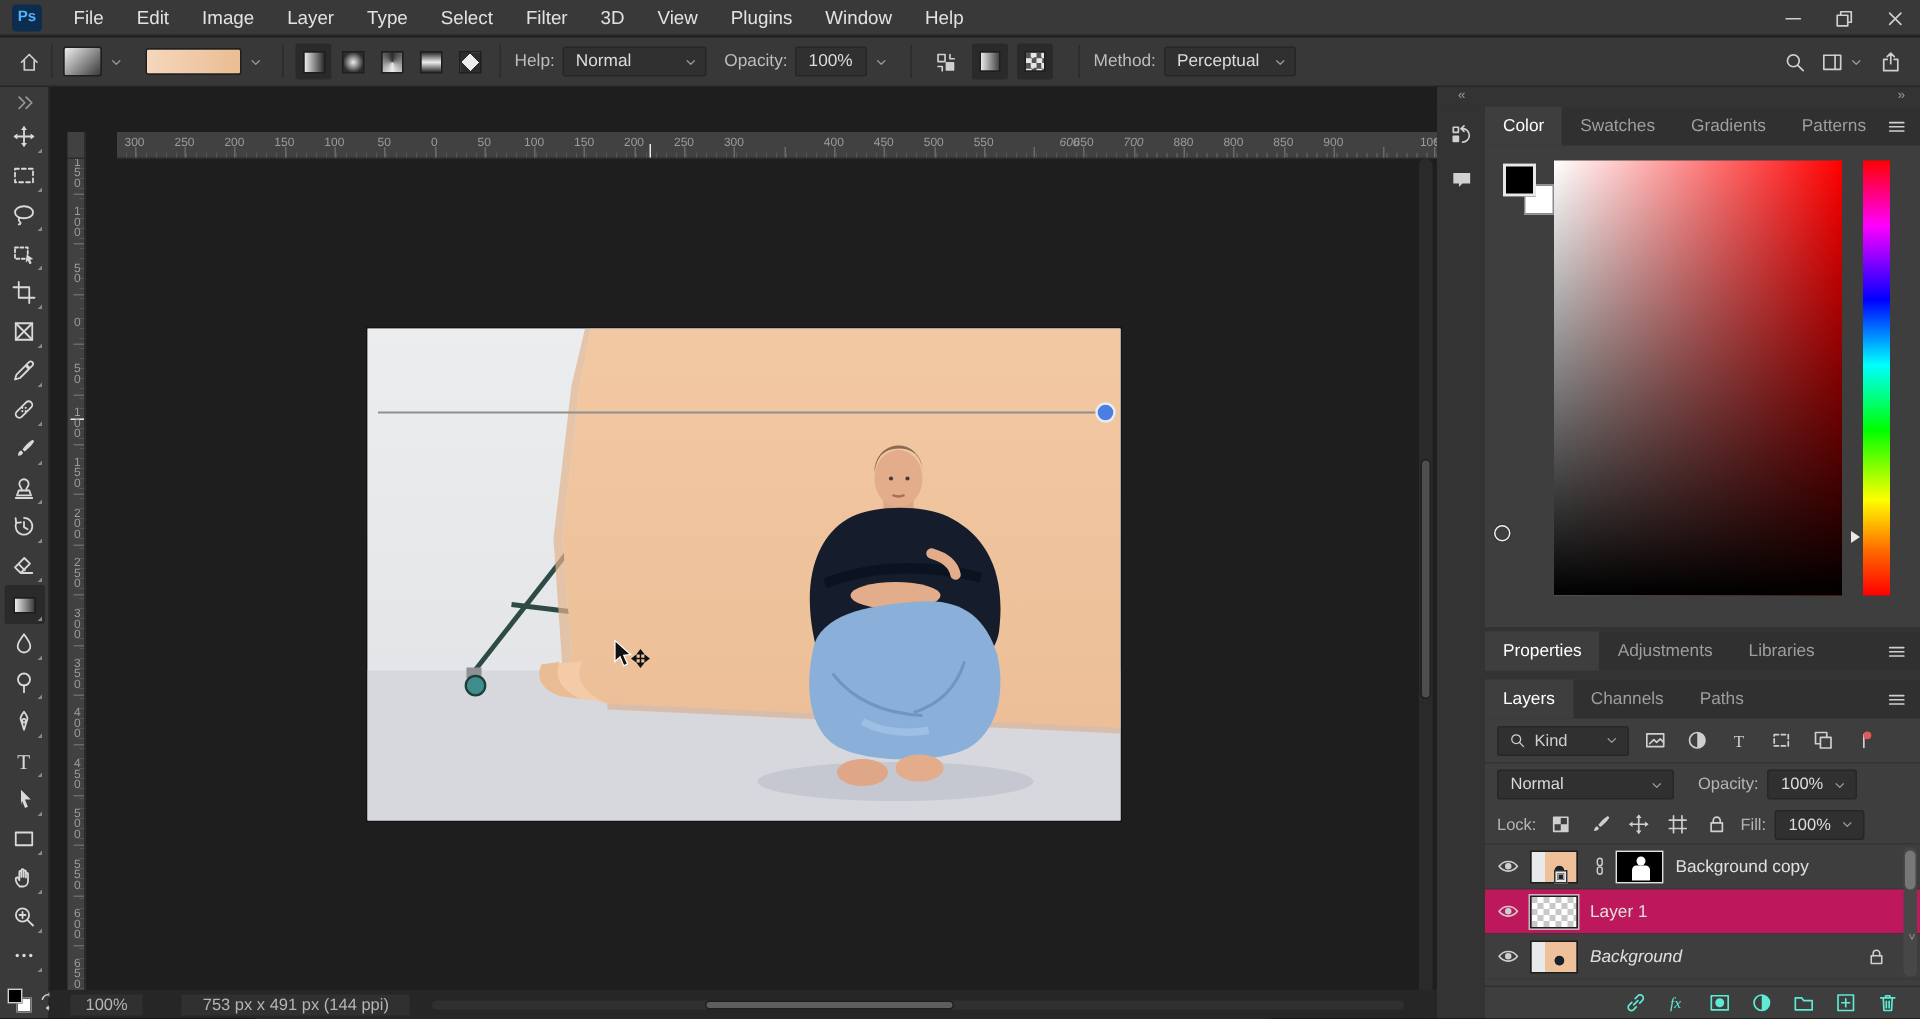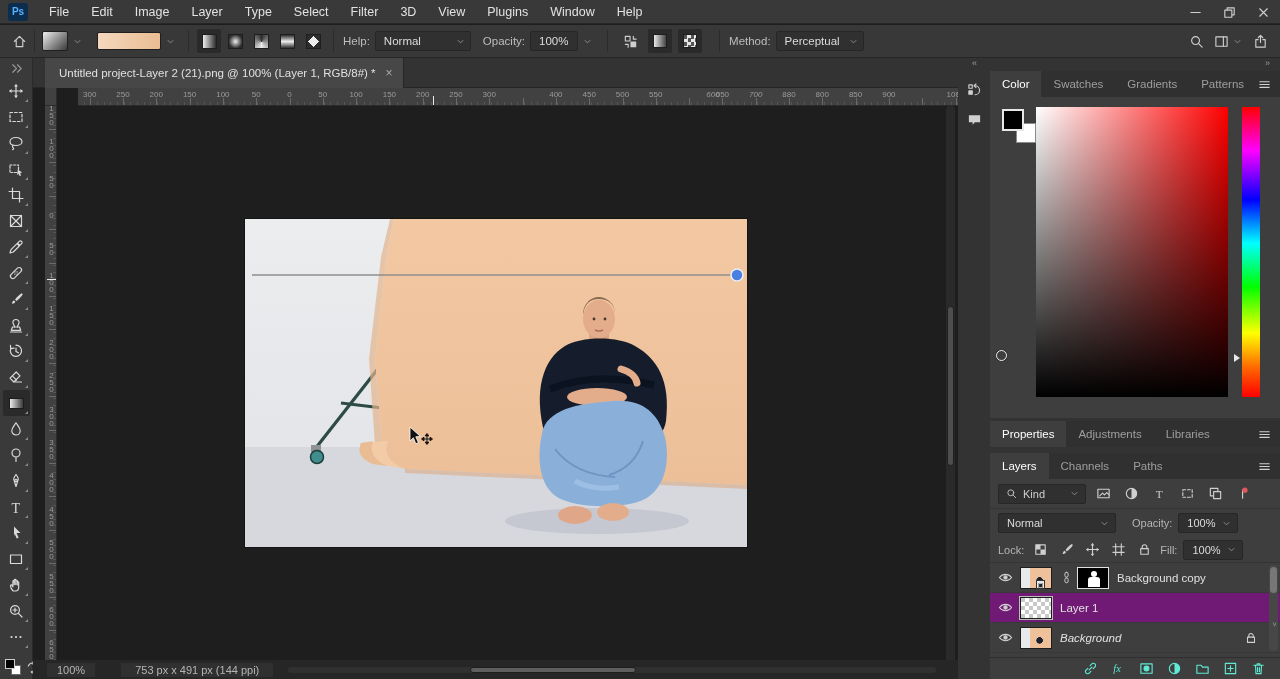--- a/index.html
+++ b/index.html
@@ -143,21 +143,21 @@
   #blend-row { height:28px; }
   #blend-field { width:118px; height:20px; }
   .small-label { color:#b5b5b5; font-size:11px; }
   .val-field { height:20px; background:#303030; border:1px solid #262626; border-radius:2px;
     display:flex; align-items:center; gap:5px; padding:0 5px 0 8px; font-size:11px; color:#dcdcdc; }
   #lock-row { height:26px; border-bottom:1px solid #343434; }
   .lock-ico { width:20px; height:18px; display:flex; align-items:center; justify-content:center; color:#cfcfcf; }
 
   #layer-list { position:relative; }
   .layer-row { position:relative; height:30px; display:flex; align-items:center; border-bottom:1px solid #383838; }
-  .layer-row.selected { background:#701a75; }
+  .layer-row.selected { background:#be185d; }
   .eye-cell { width:30px; display:flex; align-items:center; justify-content:center; color:#cfcfcf; }
   .thumb { width:32px; height:22px; border:1px solid #1e1e1e; margin-right:8px; flex:none; }
   .thumb.image { background:
       radial-gradient(circle at 62% 62%, #1a2230 0 3px, transparent 3.5px),
       linear-gradient(to right, #e8e9eb 0 30%, #eec19b 30%); }
   .thumb.checker { background:repeating-conic-gradient(#ffffff 0% 25%, #c8c8c8 0% 50%) 0 0/8px 8px; outline:1px solid #bbb; }
   .thumb.mask { background:#000; position:relative; border:1px solid #e0e0e0; }
   .thumb.mask::before { content:""; position:absolute; left:13px; top:3px; width:6px; height:6px; background:#fff; border-radius:50%; }
   .thumb.mask::after { content:""; position:absolute; left:10px; top:9px; width:12px; height:10px; background:#fff; border-radius:3px 3px 0 0; }
   .badge { position:absolute; left:46px; top:17px; width:9px; height:9px; background:#e9e9e9; border:1px solid #333;
@@ -468,26 +468,20 @@
       </span>
     <span class="ico">
         <svg viewBox="0 0 16 16" width="15" height="15" fill="none" stroke="currentColor" stroke-width="1.2" stroke-linecap="round" stroke-linejoin="round">
           <path d="M3.5 6.5A5 5 0 018 3.2M12.5 9.5A5 5 0 018 12.8"></path>
           <path d="M8 1.2l2.2 2-2.2 2zM8 14.8l-2.2-2 2.2-2z" fill="currentColor" stroke="none"></path>
         </svg>
       </span>
   </div>
 
   <div id="docarea">
-    <div id="tabstrip">
-      <div id="doc-tab">
-        <span>Untitled project-Layer 2 (21).png @ 100% (Layer 1, RGB/8#) *</span>
-        <span class="close">×</span>
-      </div>
-    </div>
 
     <div id="ruler-corner"></div>
     <div id="h-ruler" class="ruler">
       <div id="h-ruler-mark" style="left:355px"></div>
 
     <span class="h-lab" style="left: 11.7px;">300</span>
         <span class="h-tick" style="left: 11.7px;"></span>
         <span class="h-lab" style="left: 45px;">250</span>
         <span class="h-tick" style="left: 45px;"></span>
         <span class="h-lab" style="left: 78.3px;">200</span>

